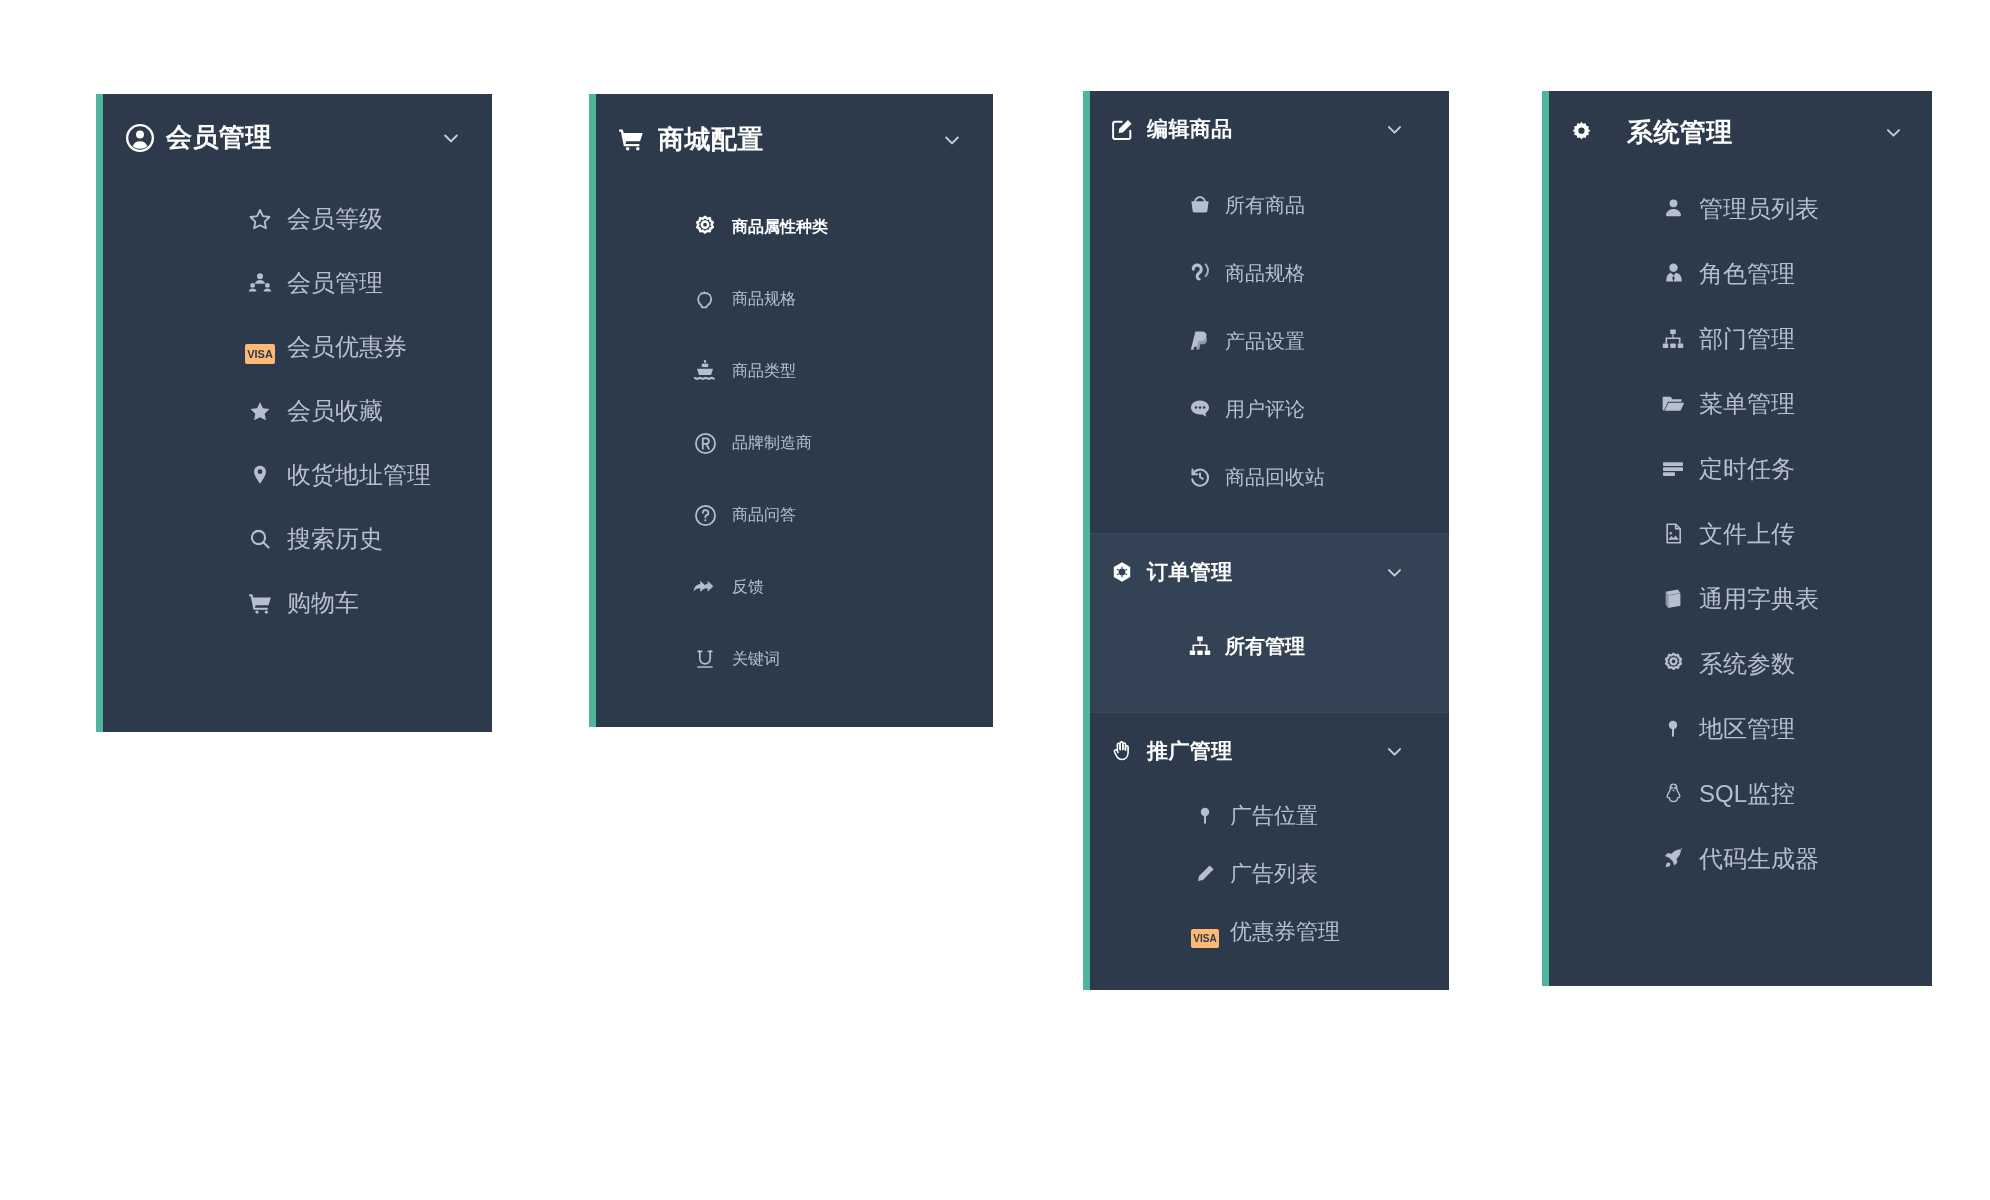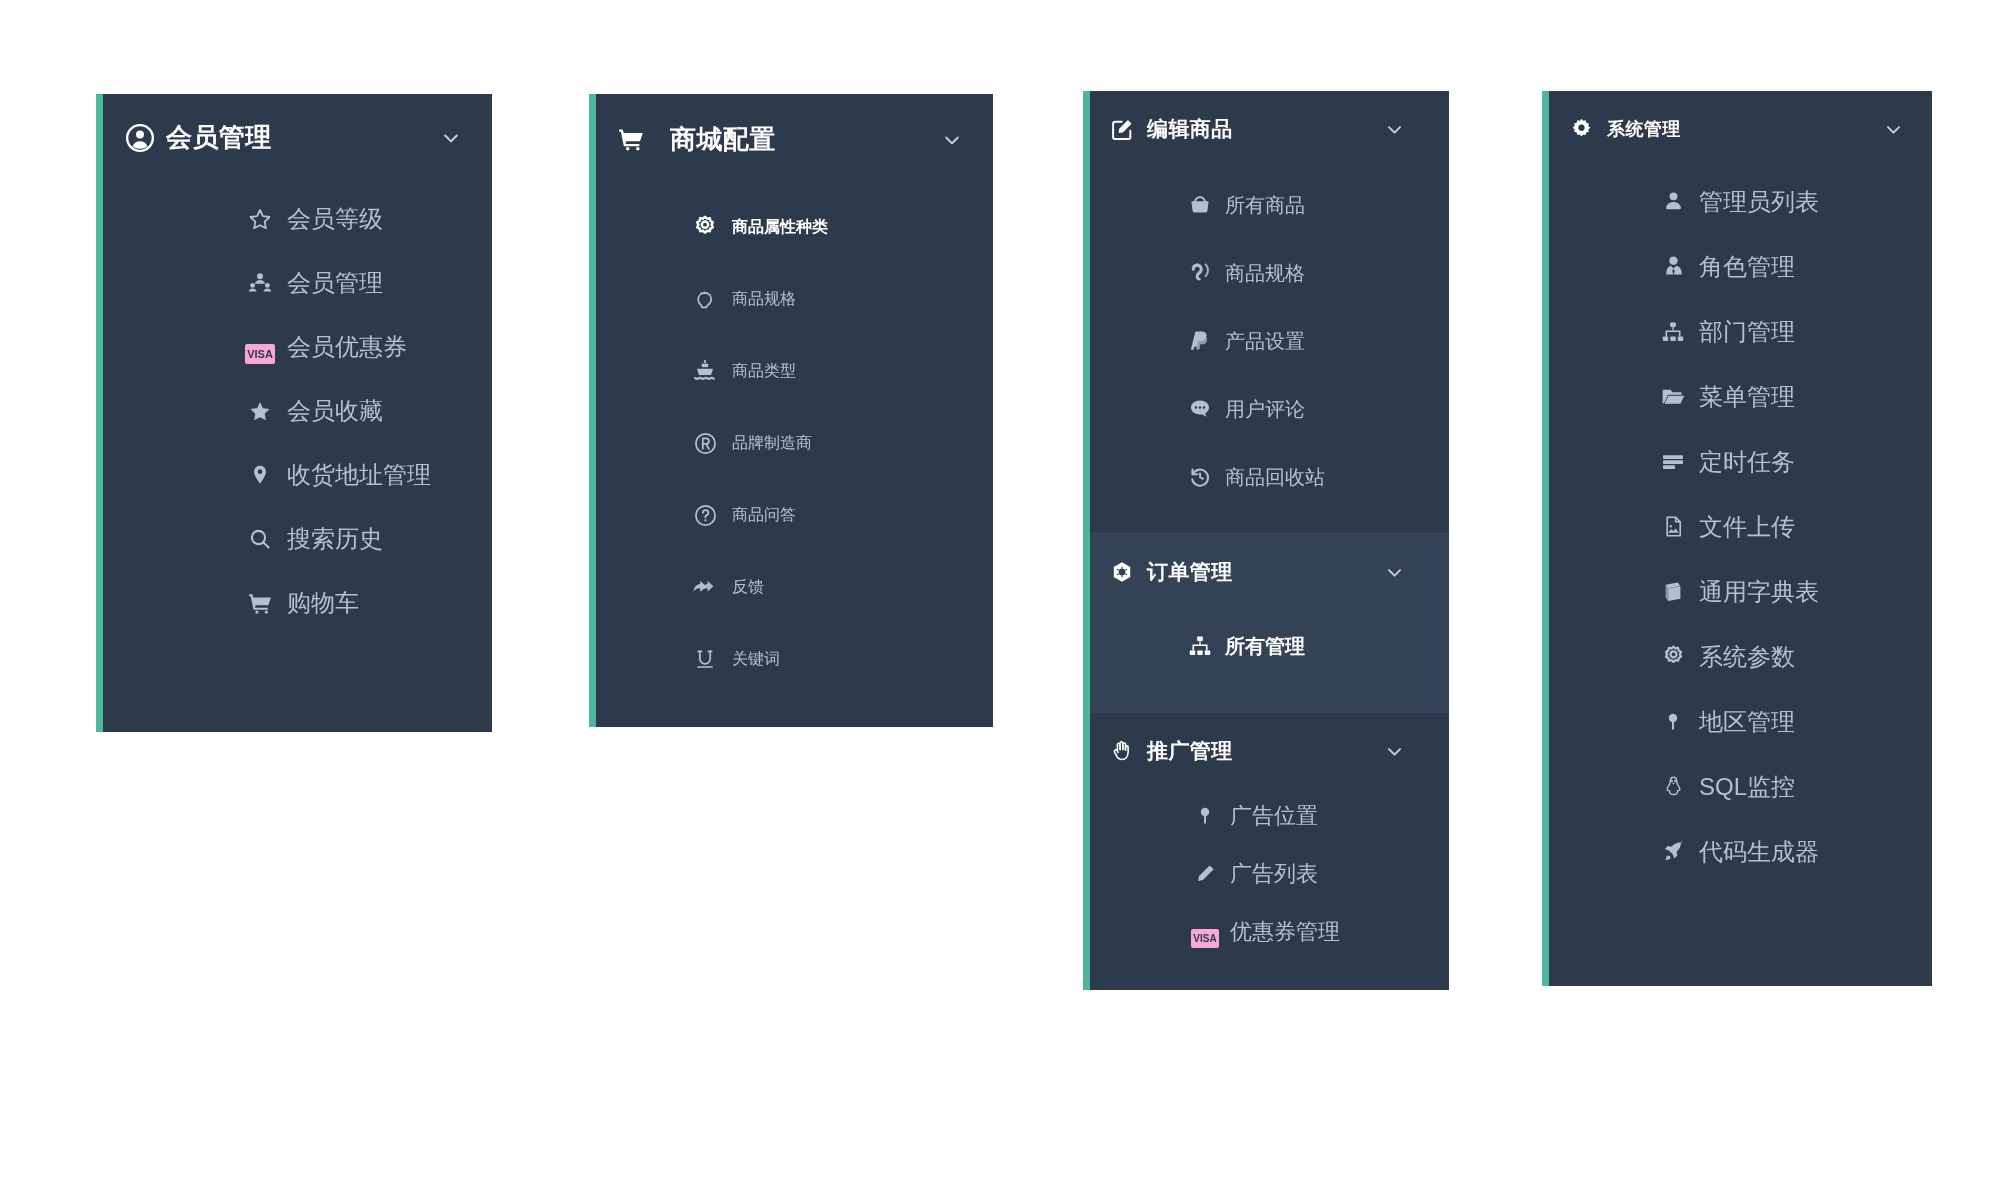--- a/index.html
+++ b/index.html
@@ -67,21 +67,21 @@
     display: inline-flex;
     align-items: center;
     justify-content: center;
     color: #b6c0cc;
   }
   .item .it-label { white-space: nowrap; }
   .item.active { color: #ffffff; font-weight: bold; }
   .item.active .it-icon { color: #ffffff; }
   .visa-badge {
     display: inline-block;
-    background: #f9a8d4;
+    background: #fdba74;
     color: #2c3a4b;
     font-family: "Liberation Sans", sans-serif;
     font-weight: bold;
     border-radius: 2px;
     text-align: center;
     margin-top: 13px;
   }
 
   
   #panel-member {
@@ -91,21 +91,21 @@
   #panel-member .group-header .ghead-icon { width: 30px; height: 30px; font-size: 27px; margin-right: 11px; }
   #panel-member .group-header .chev { width: 22px; height: 22px; font-size: 21px; }
   #panel-member .items { padding: 32px 0 26px 0; }
   #panel-member .item { font-size: 24px; padding: 0 0 0 172px; height: 64px; }
   #panel-member .item .it-icon { width: 30px; height: 30px; font-size: 24px; margin-right: 12px; margin-left: -30px; }
 
   
   #panel-shop {
     left: 589px; top: 94px; width: 404px; height: 633px;
   }
-  #panel-shop .group-header { font-size: 26px; padding: 28px 30px 0 20px; gap: 12px; }
+  #panel-shop .group-header { font-size: 26px; padding: 28px 30px 0 20px; }
   #panel-shop .group-header .ghead-icon { width: 30px; height: 30px; font-size: 26px; margin-right: 12px; }
   #panel-shop .group-header .chev { width: 22px; height: 22px; font-size: 21px; }
   #panel-shop .items { padding: 34px 0 20px 0; }
   #panel-shop .item { font-size: 16px; padding: 0 0 0 130px; height: 72px; text-align: right; }
   #panel-shop .item .it-icon { width: 30px; height: 30px; font-size: 24px; margin-right: 12px; margin-left: -36px; }
 
   
   #panel-goods {
     left: 1083px; top: 91px; width: 366px; height: 899px;
   }
@@ -117,21 +117,21 @@
   #panel-goods .item .it-icon { width: 28px; height: 28px; font-size: 23px; margin-right: 11px; margin-left: -35px; }
   #panel-goods #g-order .items { padding: 26px 0 32px 0; }
   #panel-goods #g-promo .items { padding: 22px 0 26px 0; }
   #panel-goods #g-promo .item { height: 58px; font-size: 22px; padding-left: 136px; }
   #panel-goods #g-promo .item .it-icon { font-size: 21px; }
 
   
   #panel-system {
     left: 1542px; top: 91px; width: 390px; height: 895px;
   }
-  #panel-system .group-header { font-size: 18px; padding: 24px 28px 0 18px; }
+  #panel-system .group-header { font-size: 26px; padding: 24px 28px 0 18px; gap: 20px; }
   #panel-system .group-header .ghead-icon { width: 28px; height: 28px; font-size: 24px; margin-right: 12px; }
   #panel-system .group-header .chev { width: 22px; height: 22px; font-size: 20px; }
   #panel-system .items { padding: 26px 0 24px 0; }
   #panel-system .item { font-size: 24px; padding: 0 0 0 144px; height: 65px; text-align: center; }
   #panel-system .item .it-icon { width: 28px; height: 28px; font-size: 24px; margin-right: 12px; margin-left: -34px; }
   #panel-system .item.bold-label .it-label { font-weight: normal; }
 </style>
 </head>
 <body>
 

